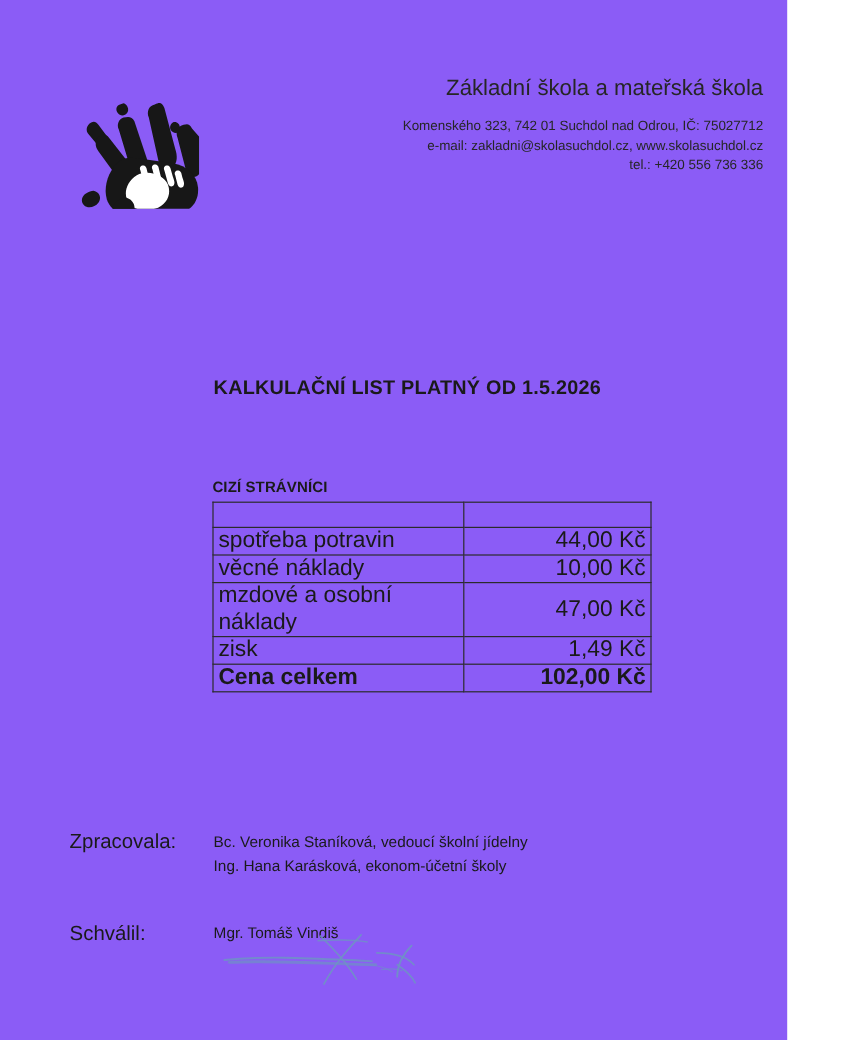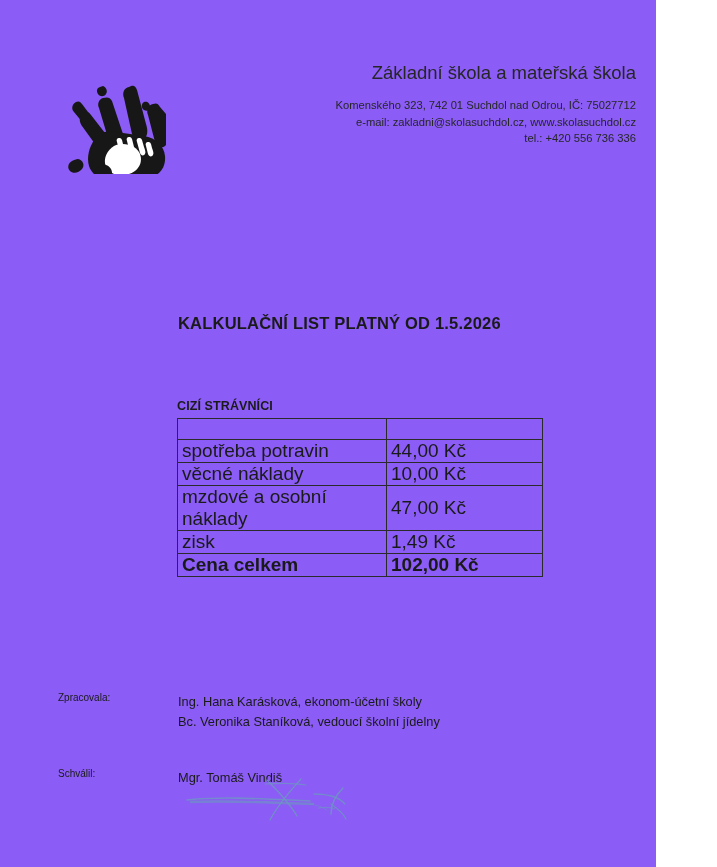--- a/index.html
+++ b/index.html
@@ -95,21 +95,21 @@
 
   table#calc-table td {
     border: 1px solid #2b2b2b;
     font-size: 19px;
     height: 20px;
     padding: 0 4px;
     color: #1a1a1a;
     vertical-align: middle;
   }
   td.label-cell { text-align: left; padding-left: 4px; }
-  td.value-cell { padding-right: 5px; margin-top: 37px; }
+  td.value-cell { text-align: right; padding-right: 5px; margin-top: 37px; }
 
   tr.spacer-row td { height: 18px; }
 
   tr.total-row td {
     font-weight: bold;
     border-top: 2px solid #1a1a1a;
     border-bottom: 2px solid #1a1a1a;
     height: 22px;
   }
   tr.total-row td:first-child { border-left: 2px solid #1a1a1a; }
@@ -122,21 +122,21 @@
     top: 692px;
     width: 600px;
     font-size: 12.8px;
     color: #1a1a1a;
   }
   .sig-group { position: relative; }
   .sig-label {
     position: absolute;
     left: 0;
     width: 120px;
-    font-size: 10px;
+    font-size: 17px;
   }
   .sig-values { margin-left: 120px; }
   .sig-value-line { line-height: 20px; font-size: 12.8px; white-space: nowrap; }
 
   #sig-group-approved { margin-top: 36px; }
 
   #signature-mark {
     position: absolute;
     left: 185px;
     top: 774px;
@@ -232,22 +232,22 @@
         </tr>
       </tbody>
     </table>
   </div>
 
   <div id="signature-section">
 
     <div class="sig-group" id="sig-group-prepared">
       <div class="sig-label">Zpracovala:</div>
       <div class="sig-values">
+        <div class="sig-value-line">Bc. Veronika Staníková, vedoucí školní jídelny</div>
         <div class="sig-value-line">Ing. Hana Karásková, ekonom-účetní školy</div>
-        <div class="sig-value-line">Bc. Veronika Staníková, vedoucí školní jídelny</div>
       </div>
     </div>
 
     <div class="sig-group" id="sig-group-approved">
       <div class="sig-label">Schválil:</div>
       <div class="sig-values">
         <div class="sig-value-line">Mgr. Tomáš Vindiš</div>
       </div>
     </div>
   </div>

